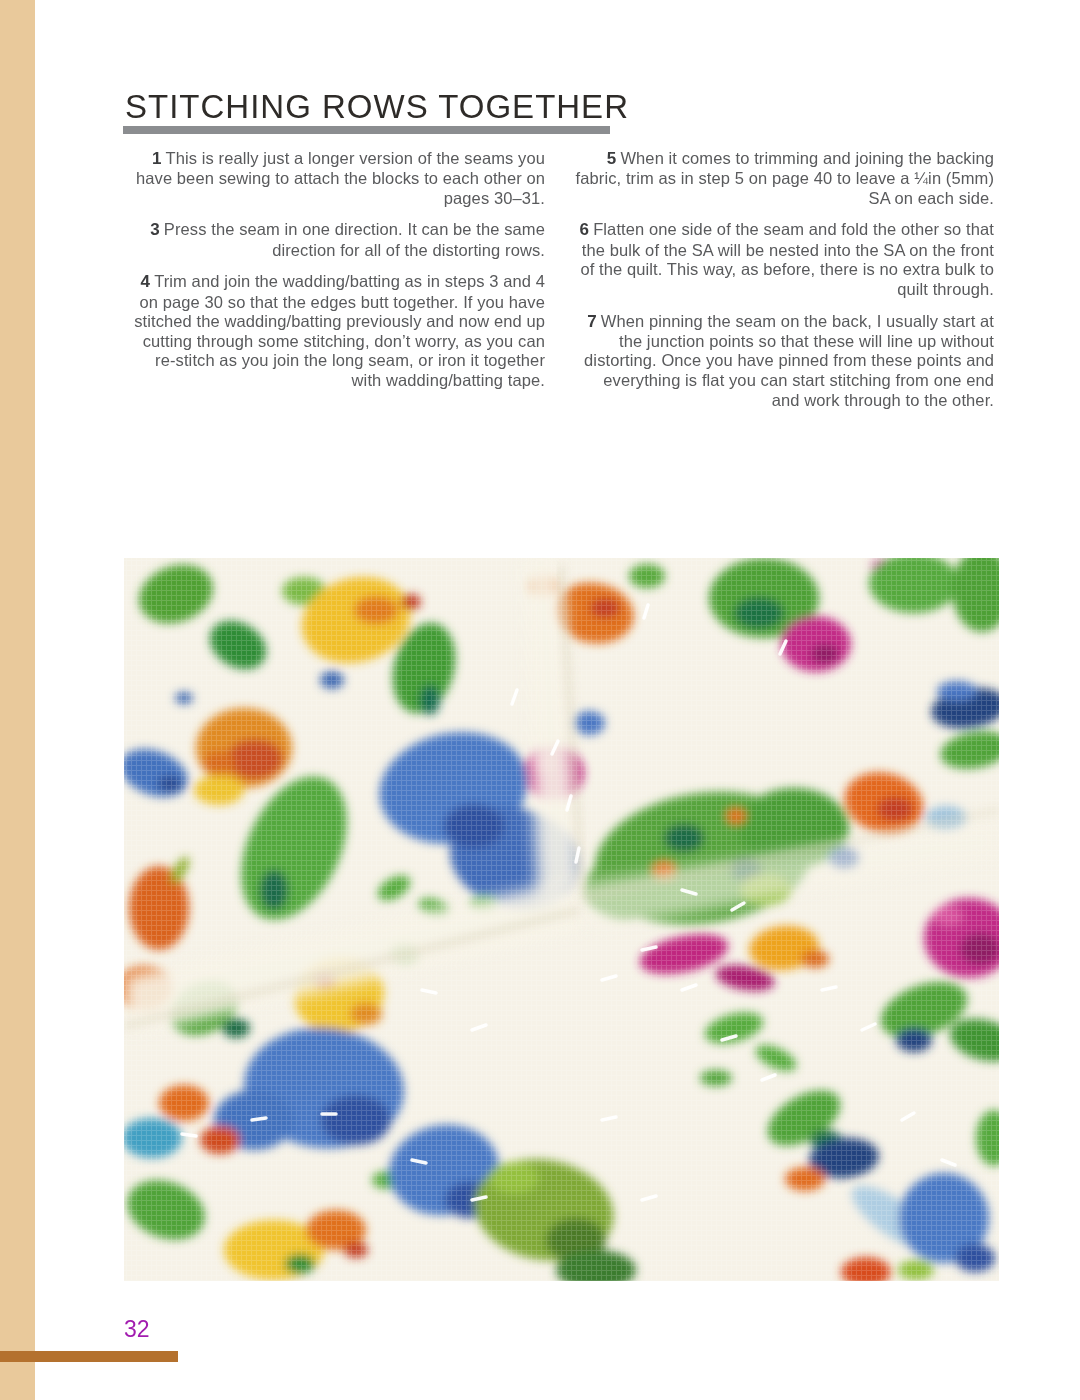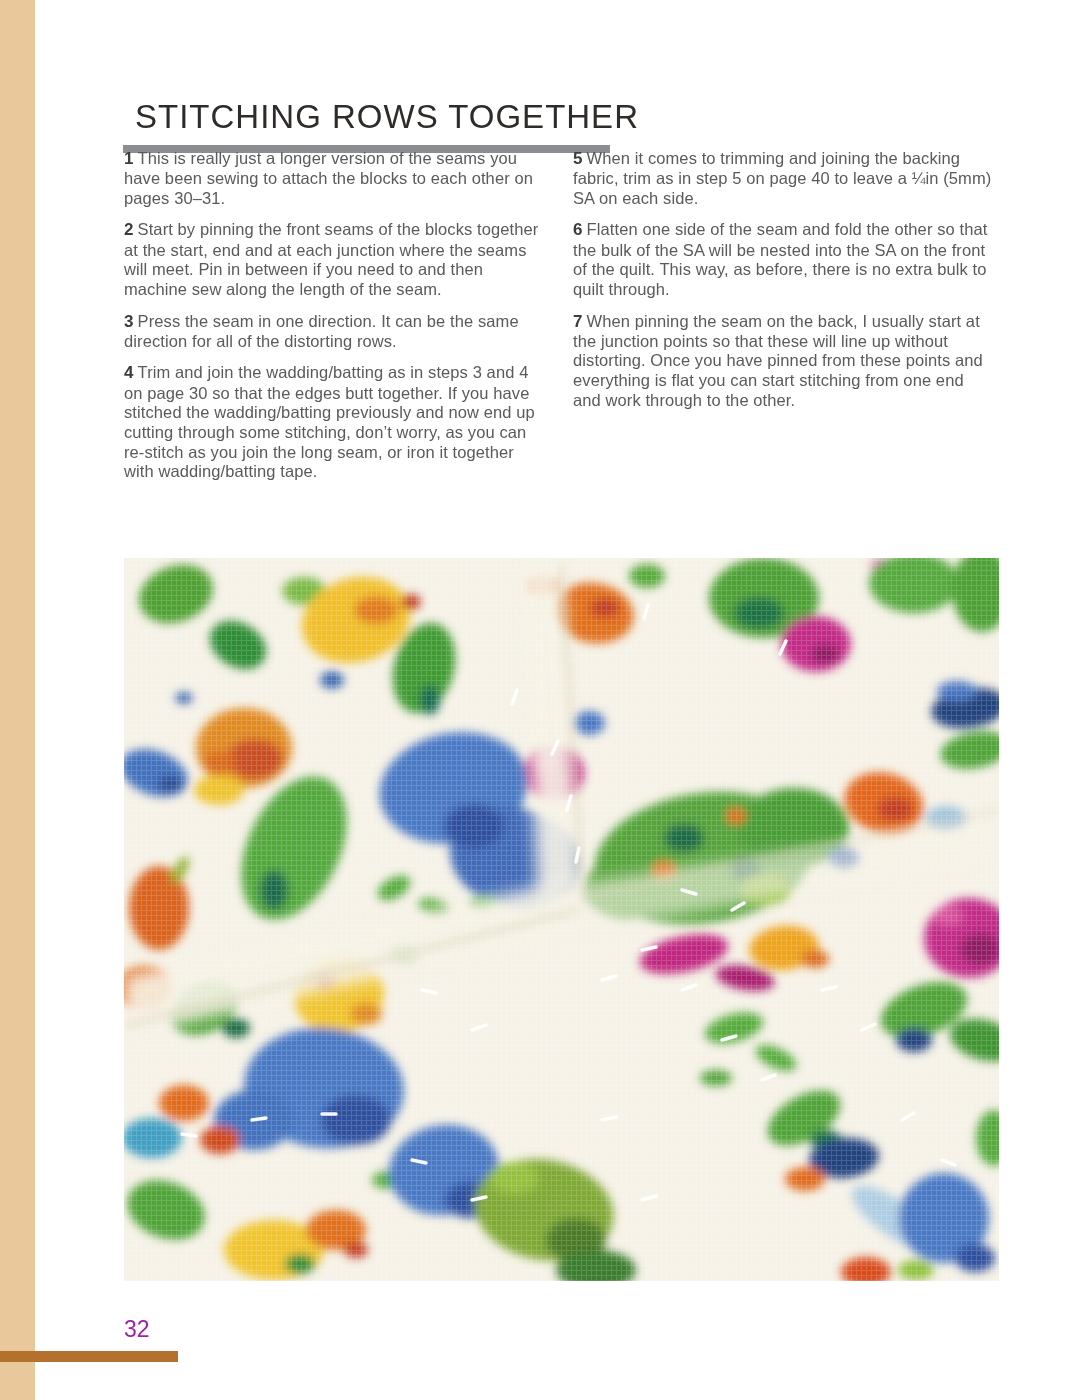--- a/index.html
+++ b/index.html
@@ -10,33 +10,33 @@
   }
   .left-margin-bar {
     position:absolute; left:0; top:0; width:35px; height:1400px;
     background:#e9c країна;
   }
   
   .left-margin-bar { background:#e9c99b; }
 
   .title-block { position:absolute; left:123px; top:88px; }
   .page-title {
-    margin:12px; font-size:33px; font-weight:300; letter-spacing:1px;
+    margin:2px; font-size:33px; font-weight:300; letter-spacing:1px;
     color:#2e2b28; line-height:1.0; white-space:nowrap;
   }
   .title-underline { width:487px; height:8px; background:#8b8d90; margin-top:3px; }
 
   .columns {
     position:absolute; left:124px; top:149px; width:870px;
     display:grid; grid-template-columns:421px 421px; column-gap:28px;
   }
   .col { min-width:0; }
   .step {
     margin:0 0 12px 0; font-size:16.5px; line-height:1.19;
-    color:#595a5c; letter-spacing:0.1px;
+    color:#595a5c; letter-spacing:0.1px;text-align:right;
   }
   .step .num {
     font-weight:bold; color:#3b3c3e; font-size:17px; margin-right:4px;
   }
 
   .photo-frame {
     position:absolute; left:124px; top:558px; width:875px; height:723px;
     overflow:hidden; background:#f6f2e7;
   }
   .photo-frame svg { display:block; width:100%; height:100%; }
@@ -57,21 +57,20 @@
   <div class="left-margin-bar"></div>
 
   <div class="title-block">
     <h1 class="page-title">STITCHING ROWS TOGETHER</h1>
     <div class="title-underline"></div>
   </div>
 
   <div class="columns">
     <div class="col">
       <p class="step"><span class="num">1</span><span>This is really just a longer version of the seams you have been sewing to attach the blocks to each other on pages 30–31.</span></p>
-      <p class="step"><span class="num">2</span><span>Start by pinning the front seams of the blocks together at the start, end and at each junction where the seams will meet. Pin in between if you need to and then machine sew along the length of the seam.</span></p>
       <p class="step"><span class="num">3</span><span>Press the seam in one direction. It can be the same direction for all of the distorting rows.</span></p>
       <p class="step"><span class="num">4</span><span>Trim and join the wadding/batting as in steps 3 and 4 on page 30 so that the edges butt together. If you have stitched the wadding/batting previously and now end up cutting through some stitching, don’t worry, as you can re-stitch as you join the long seam, or iron it together with wadding/batting tape.</span></p>
     </div>
     <div class="col">
       <p class="step"><span class="num">5</span><span>When it comes to trimming and joining the backing fabric, trim as in step 5 on page 40 to leave a ¼in (5mm) SA on each side.</span></p>
       <p class="step"><span class="num">6</span><span>Flatten one side of the seam and fold the other so that the bulk of the SA will be nested into the SA on the front of the quilt. This way, as before, there is no extra bulk to quilt through.</span></p>
       <p class="step"><span class="num">7</span><span>When pinning the seam on the back, I usually start at the junction points so that these will line up without distorting. Once you have pinned from these points and everything is flat you can start stitching from one end and work through to the other.</span></p>
     </div>
   </div>
 

